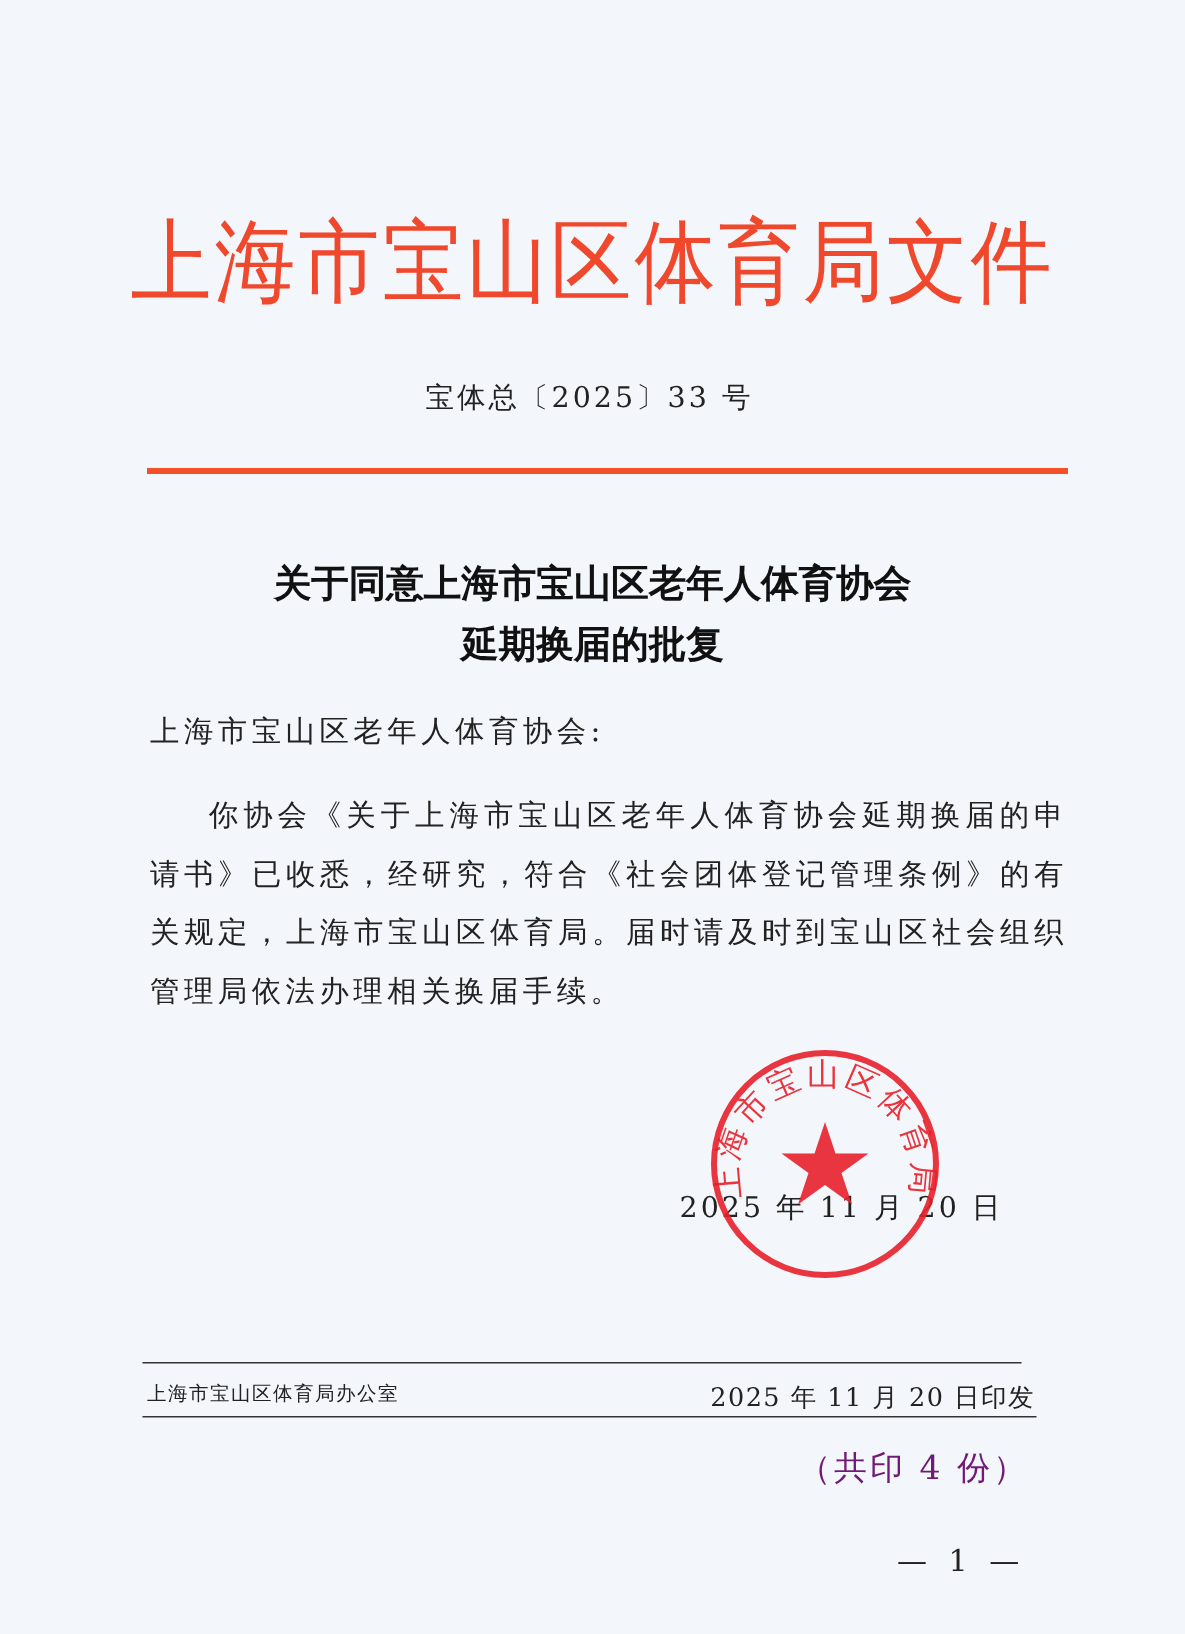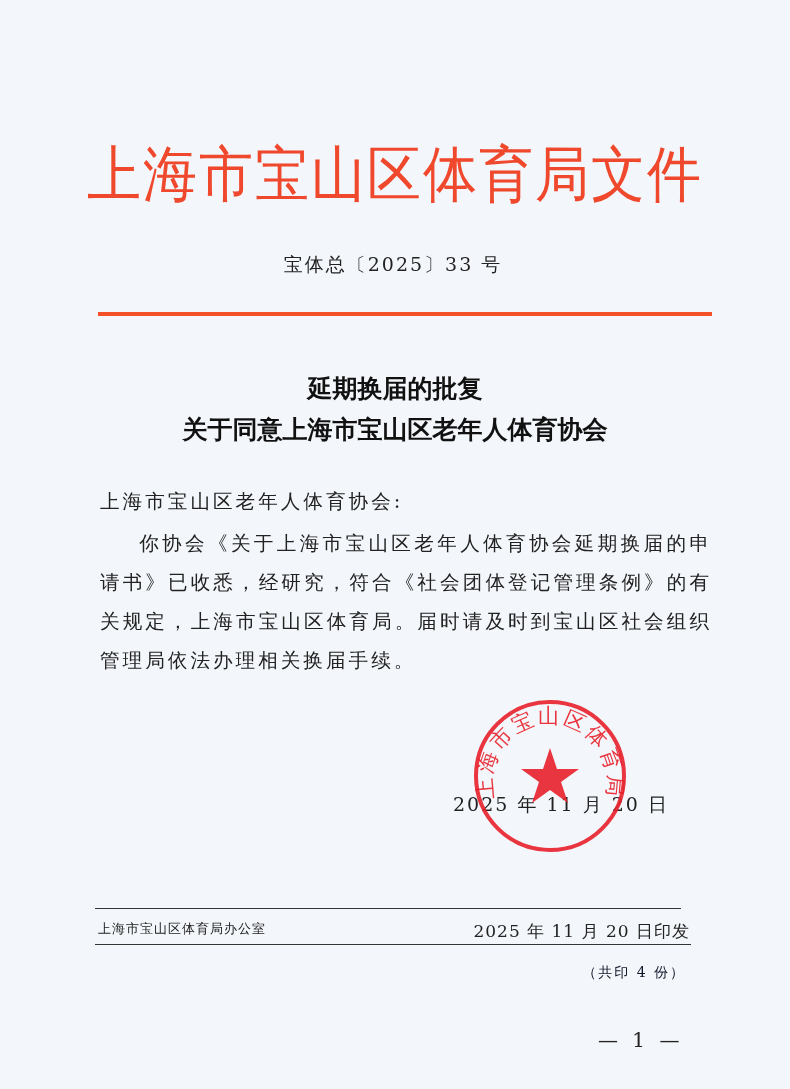--- a/index.html
+++ b/index.html
@@ -21,45 +21,45 @@
     position: absolute; left: 98px; width: 614px; top: 312px; height: 4px; background: #f4512a;
   }
   .subject-title {
     position: absolute; left: 0; width: 790px; top: 368px; text-align: center;
     font-size: 25px; font-weight: bold; line-height: 41px; color: #111;
   }
   .body-text {
     position: absolute; left: 100px; width: 612px; font-size: 19.6px; line-height: 39px; color: #222;
     letter-spacing: 3px;
   }
-  .addressee { top: 482px; }
+  .addressee { top: 468px; }
   .para { top: 524px; text-indent: 2em; text-align: justify; }
   .sign-date {
     position: absolute; left: 453px; top: 792px; font-size: 19px; letter-spacing: 2px; color: #222;
   }
   .seal {
     position: absolute; left: 470px; top: 696px; width: 160px; height: 160px;
   }
   .footer-rule-top { position: absolute; left: 95px; width: 586px; top: 908px; height: 1px; background: #333; }
   .footer-rule-bot { position: absolute; left: 95px; width: 596px; top: 944px; height: 1px; background: #333; }
   .footer-office { position: absolute; left: 98px; top: 920px; font-size: 13px; letter-spacing: 1px; color: #222; }
   .footer-date { position: absolute; right: 100px; top: 920px; font-size: 17px; letter-spacing: 1px; color: #222; }
-  .copies { position: absolute; right: 104px; top: 964px; font-size: 14px; letter-spacing: 2px; color: #0f172a; }
+  .copies { position: absolute; right: 104px; top: 964px; font-size: 22px; letter-spacing: 2px; color: #701a75; }
   .page-num { position: absolute; left: 598px; top: 1028px; font-size: 20px; color: #222; letter-spacing: 4px; }
 </style>
 </head>
 <body>
 
 <div class="header-title">上海市宝山区体育局文件</div>
 <div class="doc-number">宝体总〔2025〕33 号</div>
 <div class="red-rule"></div>
 
 <div class="subject-title">
+  <div>关于同意上海市宝山区老年人体育协会</div>
   <div>延期换届的批复</div>
-  <div>关于同意上海市宝山区老年人体育协会</div>
 </div>
 
 <div class="body-text addressee">上海市宝山区老年人体育协会:</div>
 <div class="body-text para">你协会《关于上海市宝山区老年人体育协会延期换届的申请书》已收悉，经研究，符合《社会团体登记管理条例》的有关规定，上海市宝山区体育局。届时请及时到宝山区社会组织管理局依法办理相关换届手续。</div>
 
 <div class="sign-date">2025 年 11 月 20 日</div>
 
 <svg class="seal" viewBox="0 0 160 160">
   <defs>
     <path id="sealArc" d="M 32 118 A 58 58 0 1 1 128 118"></path>

